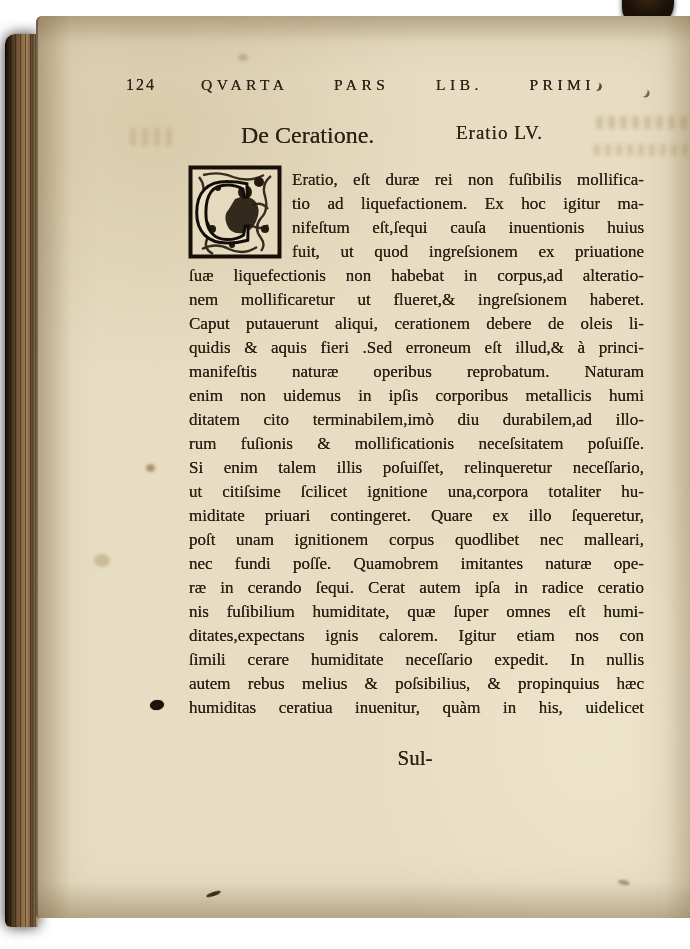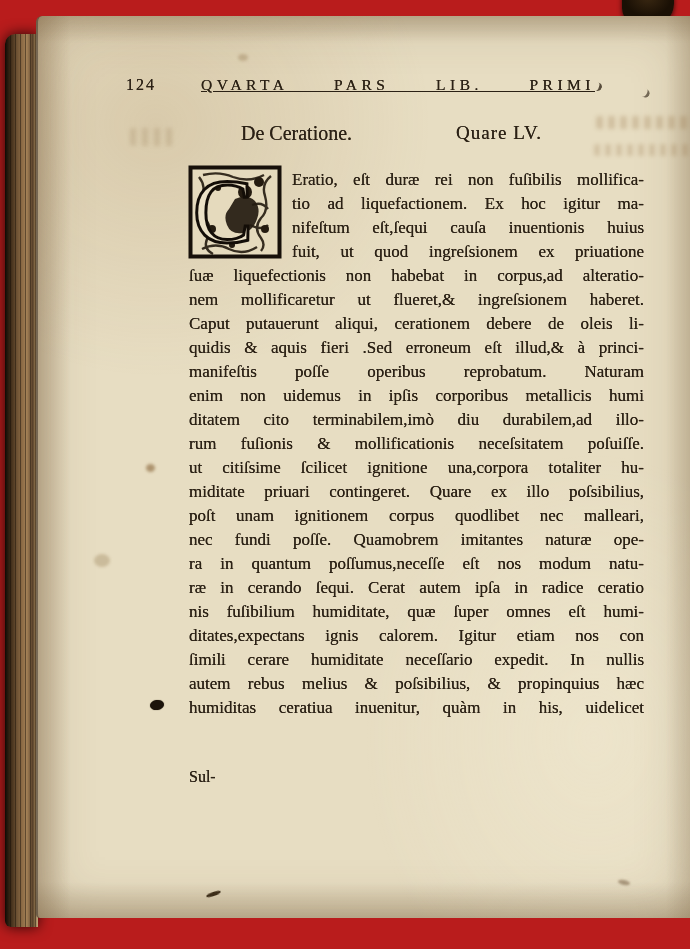--- a/index.html
+++ b/index.html
@@ -42,41 +42,40 @@
   }
   .folio{
     position:absolute;left:88px;top:60px;font-size:16px;letter-spacing:2px;
     text-shadow:0 0 .5px rgba(43,33,21,.9);
   }
   .running-header{
     position:absolute;left:163px;top:60px;width:394px;height:20px;
     font-size:15.5px;letter-spacing:4.5px;
     text-align:justify;text-align-last:justify;
     text-shadow:0 0 .5px rgba(43,33,21,.9);
-    text-decoration:underline;
   }
   .chapter-title{
-    position:absolute;left:203px;top:106px;font-size:20px;
+    position:absolute;left:203px;top:106px;font-size:24px;
     text-shadow:0 0 .5px rgba(43,33,21,.85);
   }
   .chapter-number{
     position:absolute;left:418px;top:106px;font-size:19px;letter-spacing:1px;
     text-shadow:0 0 .5px rgba(43,33,21,.85);
   }
   .dropcap{position:absolute;left:150px;top:149px;width:94px;height:94px;}
   .body-text{
     position:absolute;left:151px;top:152px;width:455px;
     font-size:17px;line-height:24px;
     text-shadow:0 0 .55px rgba(43,33,21,.95);
   }
   .line{height:24px;overflow:hidden;text-align:justify;text-align-last:justify;}
   .line.indent{margin-left:103px;width:352px;}
   .catchword{
-    position:absolute;left:151px;top:752px;width:452px;text-align:left;
-    font-size:16px;text-shadow:0 0 .5px rgba(43,33,21,.9);
+    position:absolute;left:151px;top:730px;width:452px;text-align:center;
+    font-size:21px;text-shadow:0 0 .5px rgba(43,33,21,.9);
   }
   
   .margin-dot{
     position:absolute;left:112px;top:684px;width:14px;height:10px;
     background:#1c140b;border-radius:50%;transform:rotate(-8deg);
     box-shadow:0 0 1px rgba(28,20,11,.8);
   }
   
   .ghost{position:absolute;filter:blur(2px);opacity:.5;border-radius:3px;}
   .ghost-1{left:558px;top:100px;width:104px;height:13px;
@@ -99,32 +98,32 @@
   .squiggle{
     position:absolute;left:168px;top:876px;width:15px;height:4px;background:#3c2d18;
     border-radius:50% 40% 50% 40%;transform:rotate(-18deg);filter:blur(.4px);
   }
   .mark-bottom{position:absolute;left:580px;top:864px;width:12px;height:5px;
     background:rgba(90,65,35,.45);border-radius:50%;filter:blur(1px);transform:rotate(12deg);}
 </style>
 </head>
 <body>
 
-<div class="stage" style="--paper: #e7ddc2; --ink: #2b2115; background: #b91c1c;">
+<div class="stage" style="--paper: #e7ddc2; --ink: #2b2115; background: #ffffff;">
 
   <div class="page-edges"></div>
   <div class="top-tab"></div>
 
   <div class="page">
 
     <div class="folio">124</div>
     <div class="running-header">QVARTA PARS LIB. PRIMI</div>
 
     <span class="chapter-title">De Ceratione.</span>
-    <span class="chapter-number">Quare LV.</span>
+    <span class="chapter-number">Eratio LV.</span>
 
     <div class="dropcap">
       <svg width="94" height="94" viewBox="0 0 94 94" aria-hidden="true">
         <rect x="2.5" y="2.5" width="89" height="89" fill="#e5dabd" stroke="#17100a" stroke-width="4"></rect>
         <g stroke="#241b10" fill="none" stroke-width="2.4" opacity="0.9">
           <path d="M11 12 q8 10 2 22 q-6 12 4 20 q8 8 2 20 q-4 10 6 15"></path>
           <path d="M83 11 q-10 8 -6 20 q4 14 -4 22 q-8 10 0 20 q5 7 0 13"></path>
           <path d="M14 84 q14 -7 27 0 q14 7 28 -2"></path>
           <path d="M15 10 q16 -4 30 2 q16 6 31 -2"></path>
           <path d="M64 40 q10 -4 16 4"></path>
@@ -145,29 +144,29 @@
 
     <div class="body-text" id="body-text">
         <div class="line indent">Eratio, eſt duræ rei non fuſibilis mollifica-</div>
         <div class="line indent">tio ad liquefactionem. Ex hoc igitur ma-</div>
         <div class="line indent">nifeſtum eſt,ſequi cauſa inuentionis huius</div>
         <div class="line indent">fuit, ut quod ingreſsionem ex priuatione</div>
         <div class="line">ſuæ liquefectionis non habebat in corpus,ad alteratio-</div>
         <div class="line">nem mollificaretur ut flueret,&amp; ingreſsionem haberet.</div>
         <div class="line">Caput putauerunt aliqui, cerationem debere de oleis li-</div>
         <div class="line">quidis &amp; aquis fieri .Sed erroneum eſt illud,&amp; à princi-</div>
-        <div class="line">manifeſtis poſſe operibus reprobatum. Naturam</div>
+        <div class="line">manifeſtis naturæ operibus reprobatum. Naturam</div>
         <div class="line">enim non uidemus in ipſis corporibus metallicis humi</div>
         <div class="line">ditatem cito terminabilem,imò diu durabilem,ad illo-</div>
         <div class="line">rum fuſionis &amp; mollificationis neceſsitatem poſuiſſe.</div>
+        <div class="line">Si enim talem illis poſuiſſet, relinqueretur neceſſario,</div>
         <div class="line">ut citiſsime ſcilicet ignitione una,corpora totaliter hu-</div>
-        <div class="line">miditate priuari contingeret. Quare ex illo poſsibilius,</div>
+        <div class="line">miditate priuari contingeret. Quare ex illo ſequeretur,</div>
         <div class="line">poſt unam ignitionem corpus quodlibet nec malleari,</div>
         <div class="line">nec fundi poſſe. Quamobrem imitantes naturæ ope-</div>
-        <div class="line">ra in quantum poſſumus,neceſſe eſt nos modum natu-</div>
         <div class="line">ræ in cerando ſequi. Cerat autem ipſa in radice ceratio</div>
         <div class="line">nis fuſibilium humiditate, quæ ſuper omnes eſt humi-</div>
         <div class="line">ditates,expectans ignis calorem. Igitur etiam nos con</div>
         <div class="line">ſimili cerare humiditate neceſſario expedit. In nullis</div>
         <div class="line">autem rebus melius &amp; poſsibilius, &amp; propinquius hæc</div>
         <div class="line">humiditas ceratiua inuenitur, quàm in his, uidelicet</div>
       </div>
 
     <div class="catchword">Sul-</div>
 

